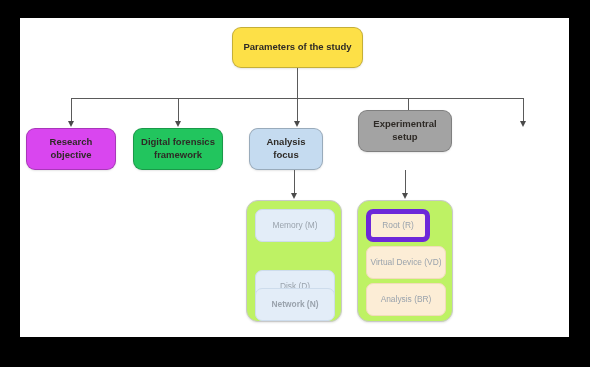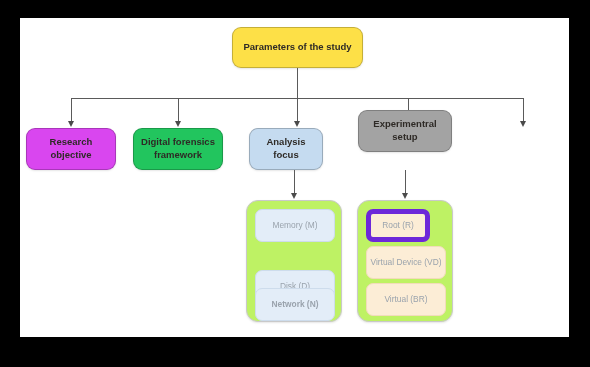--- a/index.html
+++ b/index.html
@@ -151,18 +151,18 @@
     </div>
 
     <div class="group" style="left:337px; top:182px; width:96px; height:122px;">
       <div class="leaf" style="left:8px; top:8px; width:64px; height:33px; background:#fcedd6; border:5px solid #6d28d9;">
         <span>Root (R)</span>
       </div>
       <div class="leaf" style="left:8px; top:45px; width:80px; height:33px; background:#fcedd6; border:1px solid #f2dcbb;text-align:center;">
         <span>Virtual Device (VD)</span>
       </div>
       <div class="leaf" style="left:8px; top:82px; width:80px; height:33px; background:#fcedd6; border:1px solid #f2dcbb;">
-        <span>Virtual (BR)</span>
+        <span>Analysis (BR)</span>
       </div>
     </div>
 
   </div>
 </div>
 
 </body></html>

